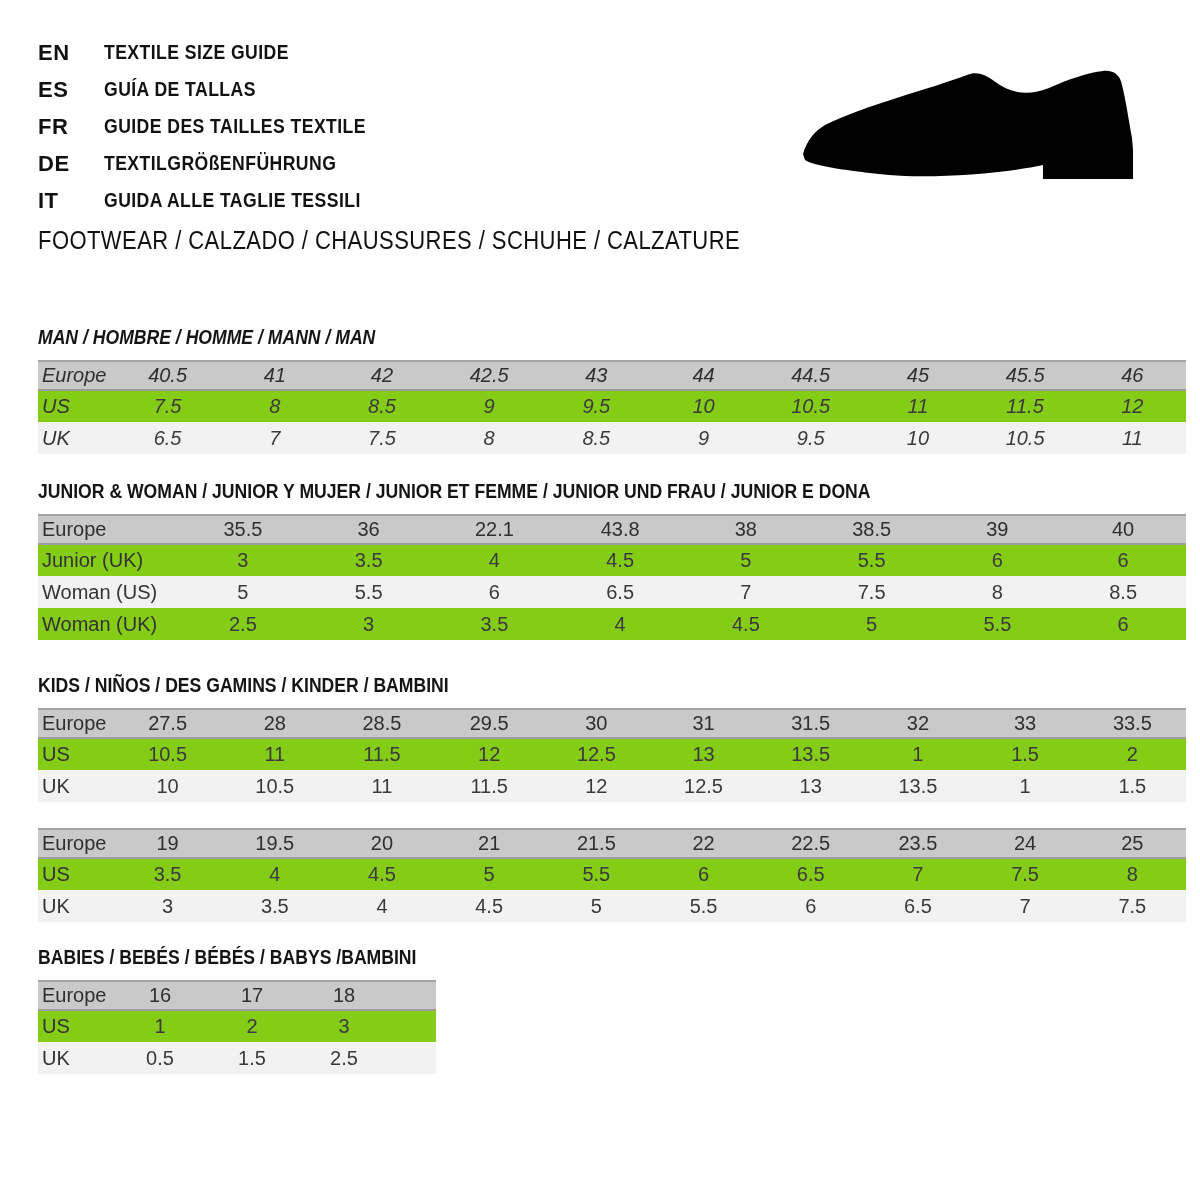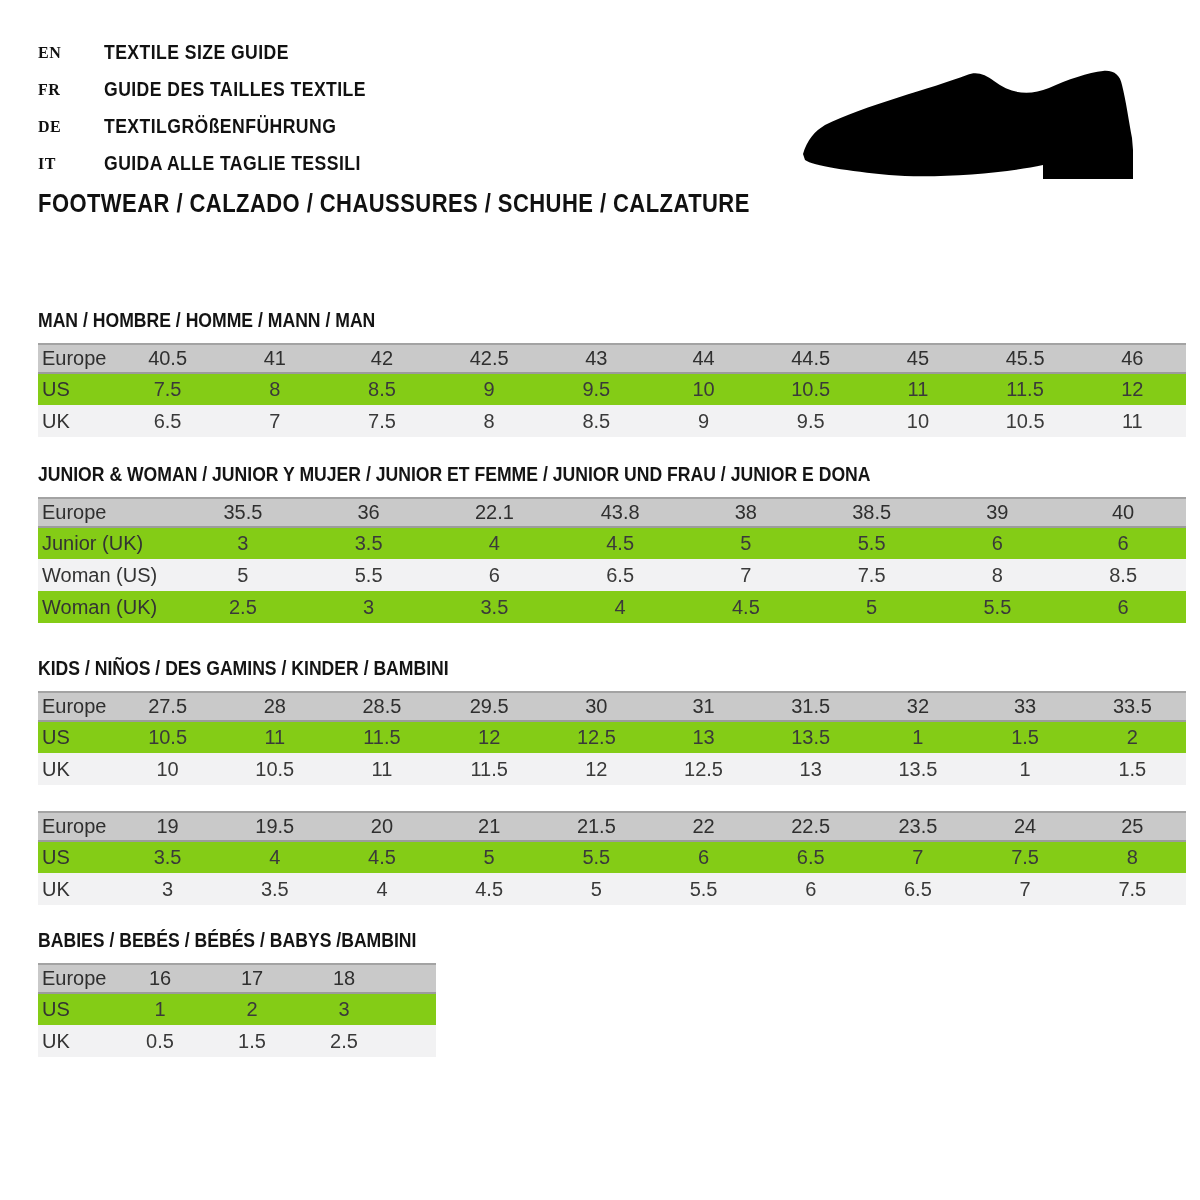--- a/index.html
+++ b/index.html
@@ -11,31 +11,31 @@
     position:relative;
     box-sizing:border-box;
     padding:34px 0 0 38px;
     overflow:hidden;
   }
   .cond { display:inline-block; transform:scaleX(0.88); transform-origin:0 50%; white-space:nowrap; }
 
   
   .lang-block { }
   .lang-row { display:flex; height:37px; align-items:center; }
-  .lang-code { width:66px; font-weight:bold; font-size:16px; letter-spacing:0.5px;font-family:Liberation Serif, serif; }
+  .lang-code { width:66px; font-weight:bold; font-size:22px; letter-spacing:0.5px; }
   .lang-label { font-weight:bold; font-size:20px; letter-spacing:0.5px; }
 
-  .category-line { margin-top:7px; height:28px; font-size:25px; font-weight:bold; letter-spacing:0.5px; }
+  .category-line { margin-top:7px; height:28px; font-size:25px; font-weight:normal; letter-spacing:0.5px; }
 
   
   .shoe { position:absolute; left:803px; top:70px; }
 
   
   .size-section { }
-  #sec-man      { margin-top:92px; }
+  #sec-man      { margin-top:72px;font-style:italic; }
   #sec-junior   { margin-top:26px; }
   #sec-kids     { margin-top:34px; }
   #sec-children { margin-top:26px; }
   #sec-babies   { margin-top:24px; }
   .section-title { font-size:20px; font-weight:bold; height:22px; margin-bottom:12px; color:#141414; }
 
   
   table.size-table {
     border-collapse:collapse; table-layout:fixed;
     width:1148px; font-size:20px;
@@ -59,20 +59,24 @@
   .size-table td.value-cell { text-align:center; }
   .size-table tr.row-header td { color:#2f2f2f; }
 </style>
 </head>
 <body>
 
 <div class="lang-block">
   <div class="lang-row">
     <span class="lang-code">EN</span>
     <span class="lang-label"><span class="cond">TEXTILE SIZE GUIDE</span></span>
+  </div>
+  <div class="lang-row">
+    <span class="lang-code">ES</span>
+    <span class="lang-label"><span class="cond">GUÍA DE TALLAS</span></span>
   </div>
   <div class="lang-row">
     <span class="lang-code">FR</span>
     <span class="lang-label"><span class="cond">GUIDE DES TAILLES TEXTILE</span></span>
   </div>
   <div class="lang-row">
     <span class="lang-code">DE</span>
     <span class="lang-label"><span class="cond">TEXTILGRÖßENFÜHRUNG</span></span>
   </div>
   <div class="lang-row">

